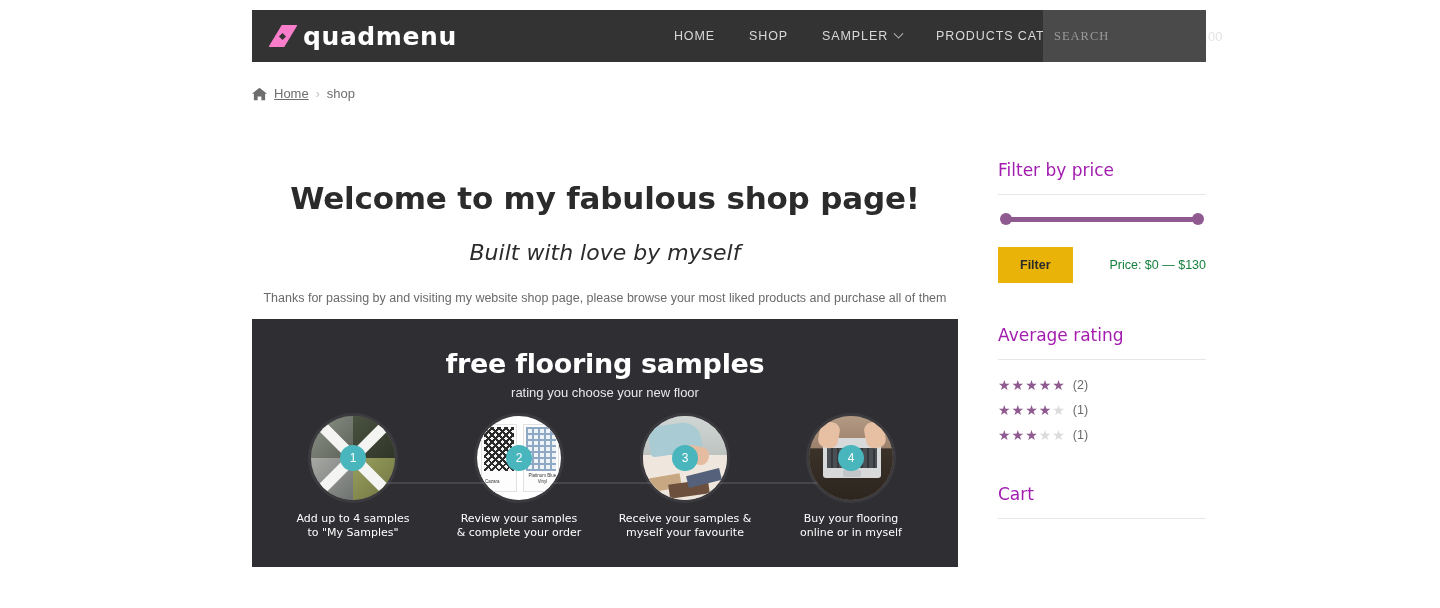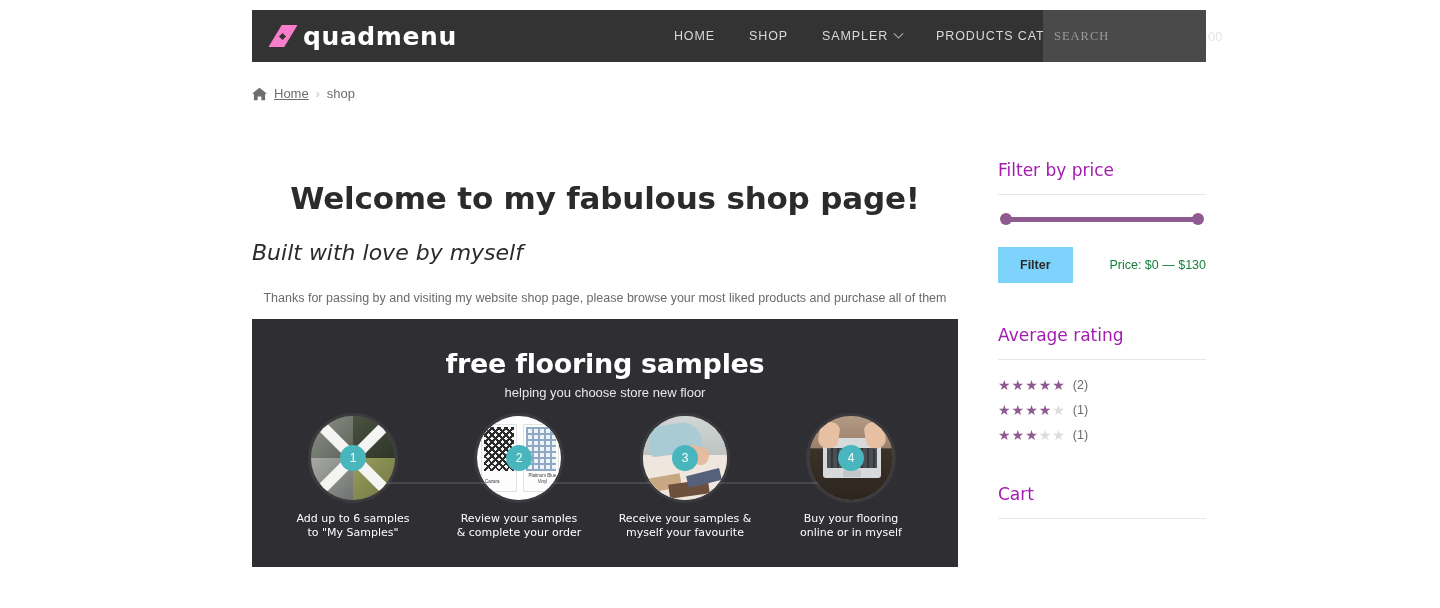--- a/index.html
+++ b/index.html
@@ -192,20 +192,21 @@
   .headline {
     text-align: center;
     font-size: 31px;
     font-weight: bold;
     color: #2b2b2b;
     letter-spacing: -0.2px;
     font-family: "DejaVu Sans", sans-serif;
     margin-top: 20px;
   }
   .subhead {
+    text-align: center;
     font-size: 22px;
     font-style: italic;
     color: #2b2b2b;
     margin-top: 24px;
     font-family: "DejaVu Sans", sans-serif;
   }
   .lede {
     text-align: center;
     font-size: 12.5px;
     color: #6a6a6a;
@@ -389,21 +390,21 @@
   }
   .handle-min { left: 0px; }
   .handle-max { right: 0px; }
 
   .filter-row {
     display: flex;
     align-items: center;
     justify-content: space-between;
   }
   .filter-btn {
-    background: #7dd3fc;
+    background: #eab308;
     border: none;
     color: #2b2b2b;
     font-weight: bold;
     font-size: 12.5px;
     padding: 11px 22px;
     cursor: pointer;
     font-family: "Liberation Sans", sans-serif;
   }
   .price-label {
     font-size: 12.5px;
@@ -484,37 +485,37 @@
   </div>
 
   <div class="main">
     <div class="headline">Welcome to my fabulous shop page!</div>
     <div class="subhead">Built with love by myself</div>
     <div class="lede">Thanks for passing by and visiting my website shop page, please browse your most liked products and purchase all of them</div>
   </div>
 
   <div class="banner">
     <div class="banner-title">free flooring samples</div>
-    <div class="banner-subtitle" style="text-align:center;color:#e8e8e8;font-size:13px;margin-top:6px;">helping you choose store new floor</div>
+    <div class="banner-subtitle" style="text-align:center;color:#e8e8e8;font-size:13px;margin-top:6px;">rating you choose your new floor</div>
 
     <div class="steps">
       <div class="connector"></div>
 
       <div class="step step-1">
         <div class="circle c1">
           <span class="q q1"></span>
             <span class="q q2"></span>
           <span class="q q3"></span>
             <span class="q q4"></span>
           <span class="x1"></span>
             <span class="x2"></span>
           <span class="badge">1</span>
         </div>
         <div class="step-caption">
-          <div>Add up to 6 samples</div>
+          <div>Add up to 4 samples</div>
           <div>to "My Samples"</div>
         </div>
       </div>
 
       <div class="step step-2">
         <div class="circle c2">
           <span class="card cardA">
               <span class="patt"></span>
             <span class="lbl">Cazara</span>
           </span>

